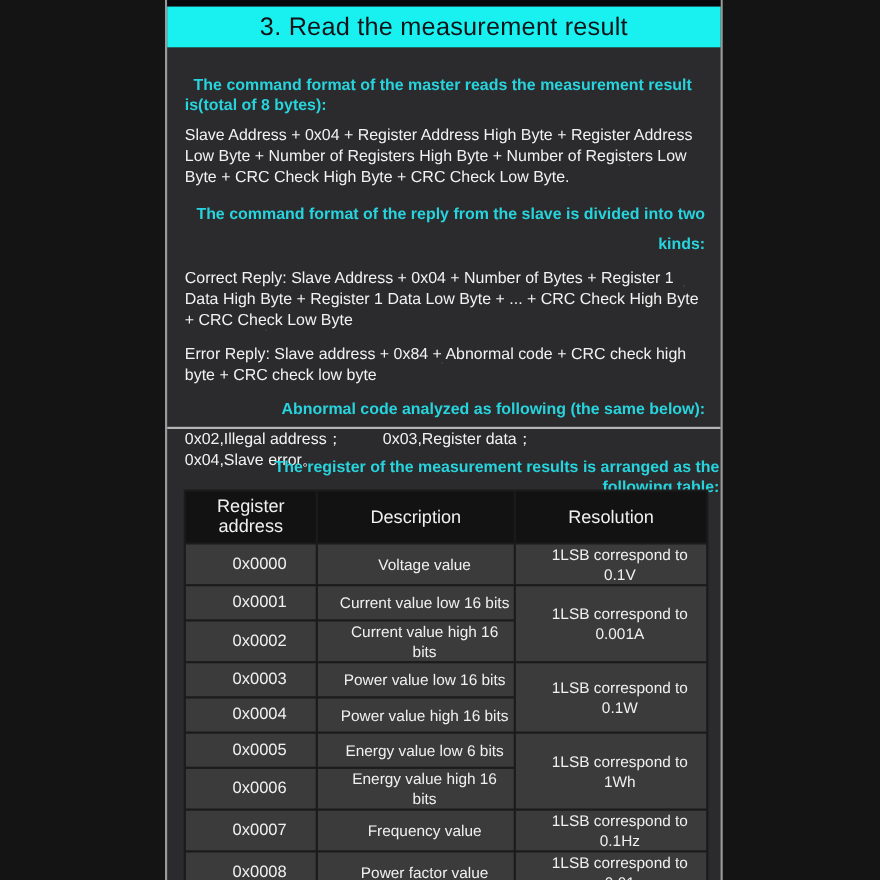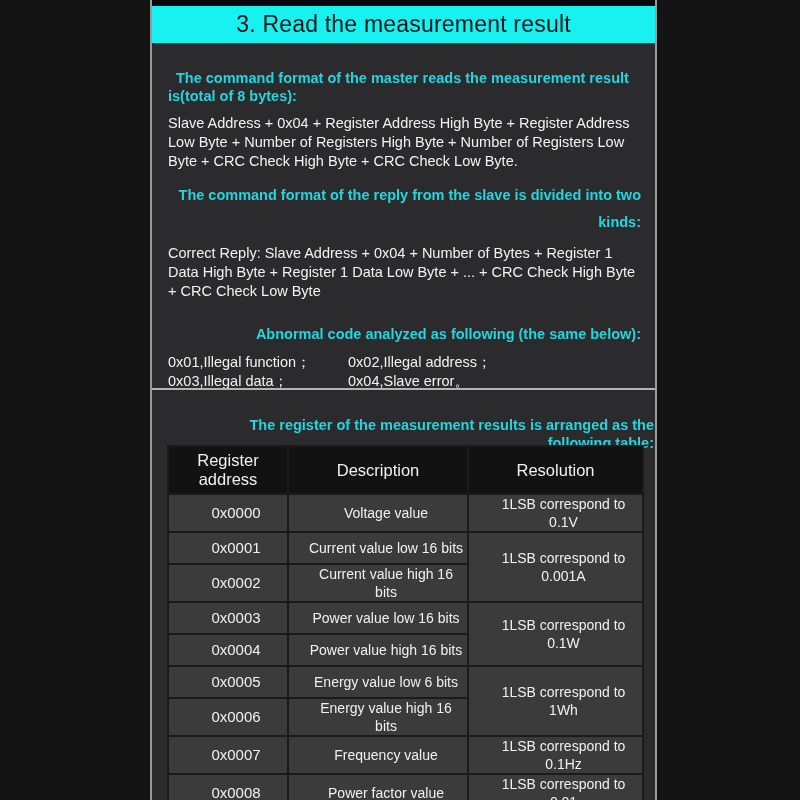--- a/index.html
+++ b/index.html
@@ -201,31 +201,31 @@
       <div class="sp-11"></div>
 
       <p class="heading loose no-indent">The command format of the reply from the slave is divided into two kinds:</p>
 
       <div class="sp-8"></div>
 
       <p class="para">Correct Reply: Slave Address + 0x04 + Number of Bytes + Register 1 Data High Byte + Register 1 Data Low Byte + ... + CRC Check High Byte + CRC Check Low Byte</p>
 
       <div class="sp-12"></div>
 
+      <p class="para">Error Reply: Slave address + 0x84 + Abnormal code + CRC check high byte + CRC check low byte</p>
 
       <div class="sp-12"></div>
 
       <p class="heading no-indent">Abnormal code analyzed as following (the same below):</p>
 
       <div class="sp-10"></div>
 
       <div class="code-grid">
-        <span>0x01,Illegal function；</span>
         <span>0x02,Illegal address；</span>
-        <span>0x03,Illegal data；</span>
+        <span>0x03,Register data；</span>
         <span>0x04,Slave error。</span>
       </div>
 
     </div>
 
     <div id="divider"></div>
 
     <div style="position:absolute; left:16px; top:416px; width:470px;margin-left:16px;">
       <p class="heading no-indent">The register of the measurement results is arranged as the following table:</p>
     </div>

